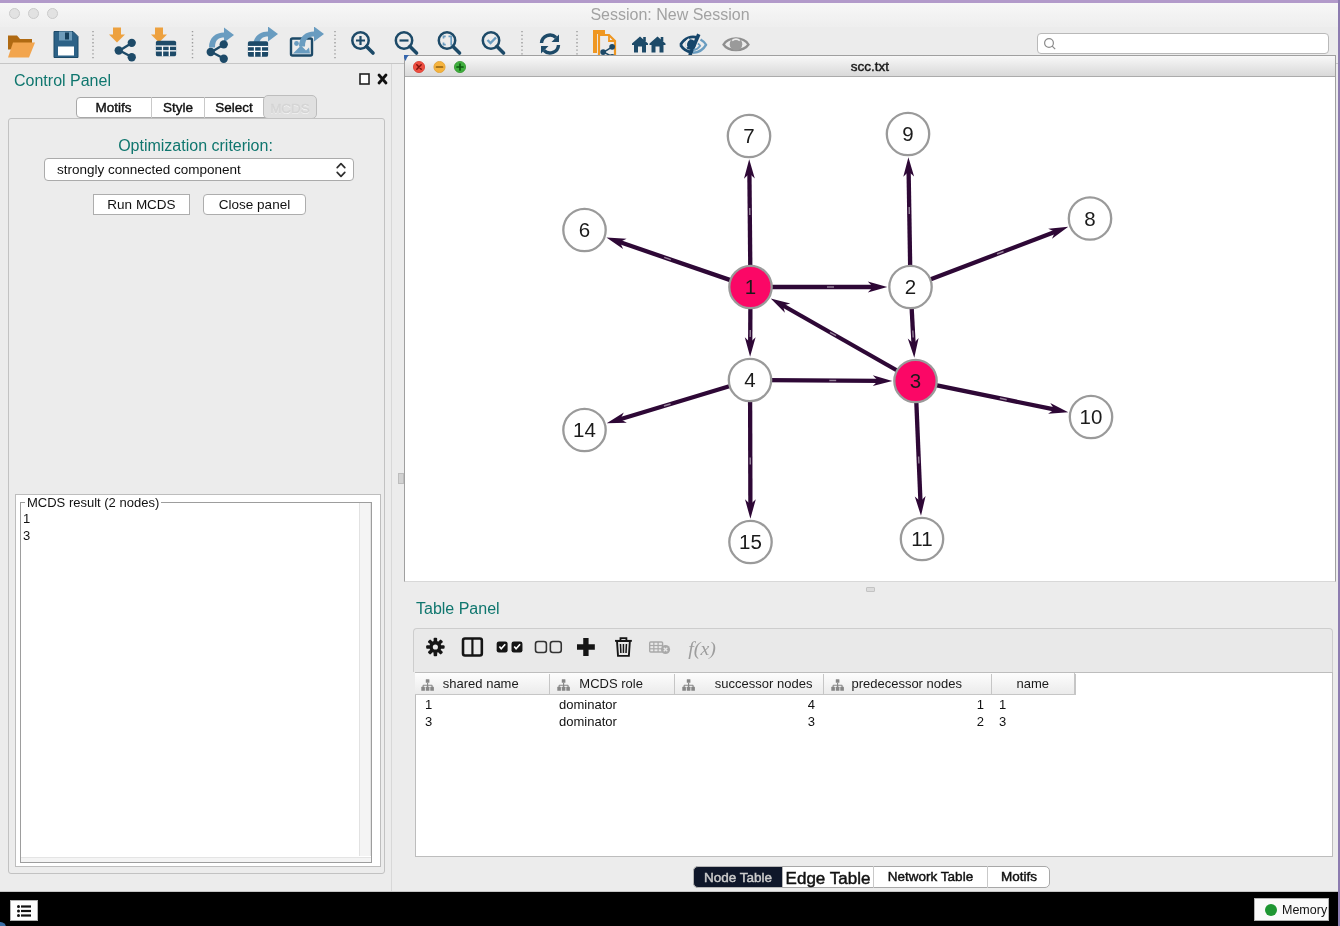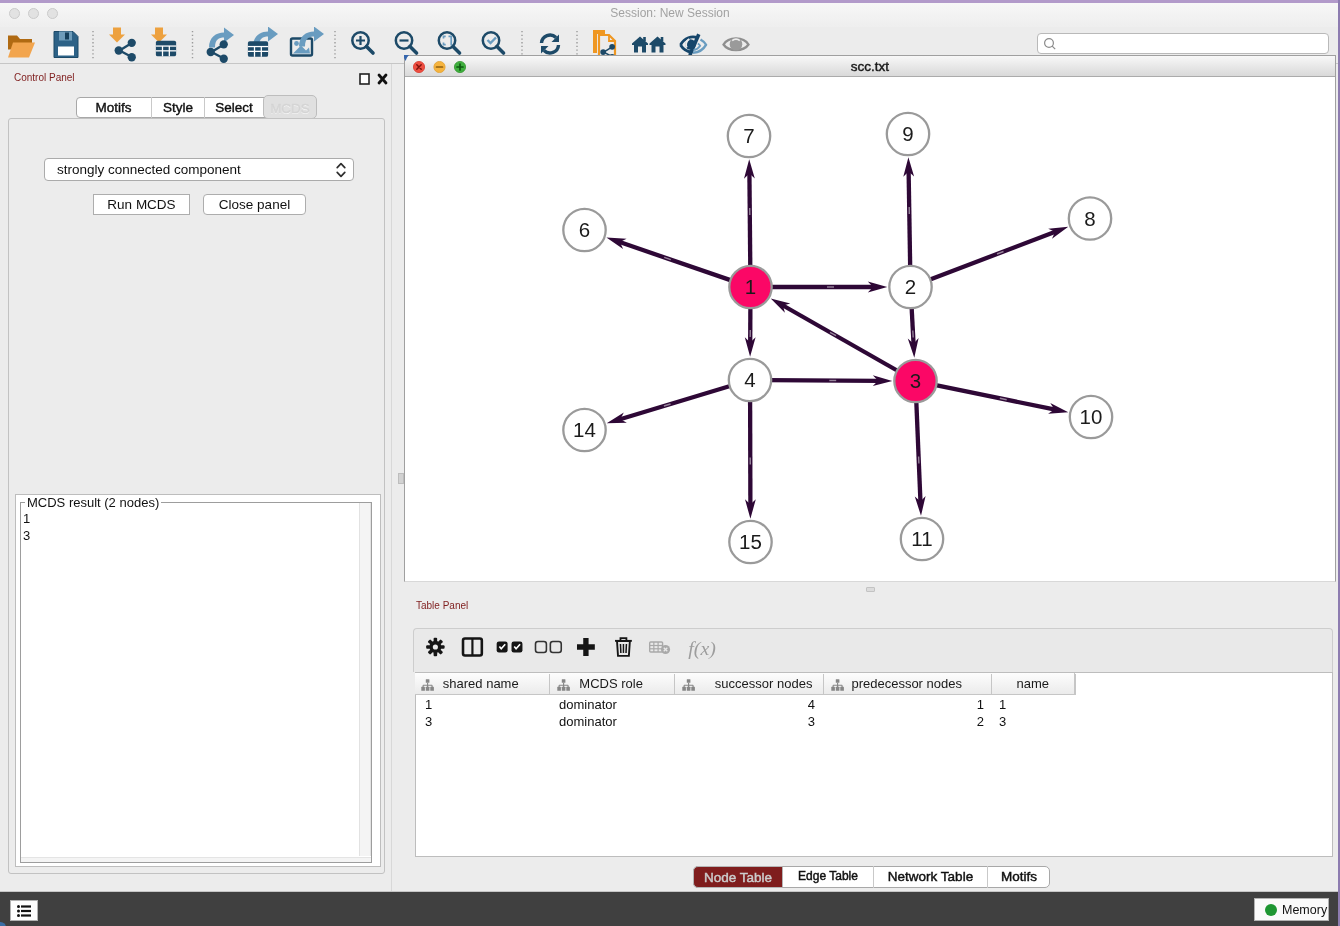--- a/index.html
+++ b/index.html
@@ -1,32 +1,32 @@
 <!DOCTYPE html>
 <html><head>
 <meta charset="utf-8">
 <style>
 * { margin:0; padding:0; box-sizing:border-box; }
 html,body { width:1340px; height:926px; overflow:hidden; }
 body { font-family:"Liberation Sans", sans-serif; background:#ececec; position:relative; }
 .abs { position:absolute; }
-.hdrtxt { font-size:10px; color:#7f1d1d; }
+.hdrtxt { font-size:16px; color:#0f766e; }
 </style>
 </head>
 <body>
 
 <div class="abs" style="left:0;top:0;width:1340px;height:3px;background:#b29aca;"></div>
 <div class="abs" style="left:0;top:2px;width:1340px;height:2px;background:linear-gradient(#b29aca,rgba(248,248,248,0));"></div>
 <div class="abs" style="right:0;top:0;width:2px;height:926px;background:#8d7cb0;z-index:60;"></div>
 
 <div class="abs" style="left:0;top:3px;width:1340px;height:24px;background:linear-gradient(#f7f7f7,#eeeeee);"></div>
 <div class="abs" style="left:9px;top:8px;width:11px;height:11px;border-radius:50%;background:#e2e2e2;border:1px solid #cbcbcb;"></div>
 <div class="abs" style="left:28px;top:8px;width:11px;height:11px;border-radius:50%;background:#e2e2e2;border:1px solid #cbcbcb;"></div>
 <div class="abs" style="left:47px;top:8px;width:11px;height:11px;border-radius:50%;background:#e2e2e2;border:1px solid #cbcbcb;"></div>
-<div class="abs" style="left:0;top:6px;width:1340px;text-align:center;font-size:12px;color:#a2a2a2;">Session: New Session</div>
+<div class="abs" style="left:0;top:6px;width:1340px;text-align:center;font-size:16px;color:#a2a2a2;">Session: New Session</div>
 
 <div class="abs" id="toolbar" style="left:0;top:27px;width:1340px;height:37px;background:#ececec;border-bottom:1px solid #c6c6c6;">
 <svg width="1340" height="36" viewBox="0 0 1340 36" style="position:absolute;left:0;top:0;">
       <g transform="translate(21,17.5)">
         <path d="M-13,-9 L-4,-9 L-1,-5.5 L11,-5.5 L11,5 L-13,5 Z" fill="#b06a12"></path>
         <path d="M-13,13 L-8,-2 L14,-2 L8,13 Z" fill="#f2a54e"></path>
       </g>
       <g transform="translate(66,17.5)">
         <path d="M-12,-13 L7,-13 L12,-8 L12,13 L-12,13 Z" fill="#2d6287" stroke="#1d4a68" stroke-width="1"></path>
         <rect x="-7" y="-13" width="13" height="9" fill="#6e9cba"></rect>
@@ -178,20 +178,21 @@
     <path d="M20 2 L27 10 M27 2 L20 10" stroke="#111" stroke-width="2.8" stroke-linecap="round"></path>
   </svg>
 
   <div class="abs" style="left:76px;top:33px;width:236px;height:21px;background:#fff;border:1px solid #a8a8a8;border-radius:4px 0 0 4px;"></div>
   <div class="abs" style="left:76px;top:33px;width:76px;height:21px;font-size:13.5px;-webkit-text-stroke:0.4px #111;color:#111;text-align:center;padding-top:3px;border-right:1px solid #c9c9c9;">Motifs</div>
   <div class="abs" style="left:152px;top:33px;width:53px;height:21px;font-size:13.5px;-webkit-text-stroke:0.4px #111;color:#111;text-align:center;padding-top:3px;border-right:1px solid #c9c9c9;">Style</div>
   <div class="abs" style="left:205px;top:33px;width:58px;height:21px;font-size:13.5px;-webkit-text-stroke:0.4px #111;color:#111;text-align:center;padding-top:3px;">Select</div>
   <div class="abs" style="left:263px;top:31px;width:54px;height:24px;background:#e0e0e0;border:1px solid #bdbdbd;border-radius:5px;font-size:13.5px;-webkit-text-stroke:0.4px #d4d4d4;color:#d4d4d4;text-shadow:0 1px 0 #f6f6f6;text-align:center;padding-top:5px;">MCDS</div>
 
   <div class="abs" style="left:8px;top:54px;width:377px;height:756px;border:1px solid #c2c2c2;background:#ececec;border-radius:3px;"></div>
+  <div class="abs hdrtxt" style="left:0;top:73px;width:391px;text-align:center;">Optimization criterion:</div>
 
   <div class="abs" style="left:44px;top:94px;width:310px;height:23px;background:#fff;border:1px solid #ababab;border-radius:4px;">
     <div style="position:absolute;left:12px;top:3px;font-size:13.5px;color:#111;">strongly connected component</div>
     <svg width="12" height="16" viewBox="0 0 12 16" style="position:absolute;right:6px;top:3px;">
         <path d="M2.2,5.6 L6,1.6 L9.8,5.6" fill="none" stroke="#2e2e2e" stroke-width="1.7" stroke-linecap="round" stroke-linejoin="round"></path>
         <path d="M2.2,10.4 L6,14.4 L9.8,10.4" fill="none" stroke="#2e2e2e" stroke-width="1.7" stroke-linecap="round" stroke-linejoin="round"></path>
       </svg>
   </div>
 
   <div class="abs" style="left:93px;top:130px;width:97px;height:21px;background:#fff;border:1px solid #adadad;border-radius:0;text-align:center;font-size:13.5px;color:#111;padding-top:2px;">Run MCDS</div>
@@ -416,27 +417,27 @@
     <div class="abs" style="left:155px;top:102px;font-size:13px;color:#111;">dominator</div>
     <div class="abs" style="left:269px;top:102px;width:142px;text-align:right;font-size:13px;color:#111;">4</div>
     <div class="abs" style="left:418px;top:102px;width:162px;text-align:right;font-size:13px;color:#111;">1</div>
     <div class="abs" style="left:595px;top:102px;font-size:13px;color:#111;">1</div>
     <div class="abs" style="left:21px;top:119px;font-size:13px;color:#111;">3</div>
     <div class="abs" style="left:155px;top:119px;font-size:13px;color:#111;">dominator</div>
     <div class="abs" style="left:269px;top:119px;width:142px;text-align:right;font-size:13px;color:#111;">3</div>
     <div class="abs" style="left:418px;top:119px;width:162px;text-align:right;font-size:13px;color:#111;">2</div>
     <div class="abs" style="left:595px;top:119px;font-size:13px;color:#111;">3</div>
   <div class="abs" style="left:289px;top:271px;width:357px;height:22px;background:#fff;border:1px solid #a8a8a8;border-radius:5px;"></div>
-    <div class="abs" style="left:289px;top:271px;width:90px;height:22px;background:#7f1d1d;border:1px solid #b5b5b5;border-radius:5px 0 0 5px;font-size:13.5px;-webkit-text-stroke:0.45px #ccc;color:#ccc;text-align:center;padding-top:3px;">Node Table</div>
-    <div class="abs" style="left:379px;top:271px;width:91px;height:22px;font-size:12px;-webkit-text-stroke:0.45px #111;color:#111;text-align:center;padding-top:3px;border-right:1px solid #c9c9c9;">Edge Table</div>
+    <div class="abs" style="left:289px;top:271px;width:90px;height:22px;background:#0f172a;border:1px solid #b5b5b5;border-radius:5px 0 0 5px;font-size:13.5px;-webkit-text-stroke:0.45px #ccc;color:#ccc;text-align:center;padding-top:3px;">Node Table</div>
+    <div class="abs" style="left:379px;top:271px;width:91px;height:22px;font-size:17px;-webkit-text-stroke:0.45px #111;color:#111;text-align:center;padding-top:3px;border-right:1px solid #c9c9c9;">Edge Table</div>
     <div class="abs" style="left:470px;top:271px;width:114px;height:22px;font-size:13.5px;-webkit-text-stroke:0.45px #111;color:#111;text-align:center;padding-top:3px;border-right:1px solid #c9c9c9;">Network Table</div>
     <div class="abs" style="left:584px;top:271px;width:62px;height:36px;font-size:13.5px;-webkit-text-stroke:0.45px #111;color:#111;text-align:center;padding-top:3px;">Motifs</div>
 </div>
 
-<div class="abs" style="left:0;top:891px;width:1340px;height:35px;background:#404040;border-top:1px solid #c6c6c6;">
+<div class="abs" style="left:0;top:891px;width:1340px;height:35px;background:#000000;border-top:1px solid #c6c6c6;">
   <div style="position:absolute;left:10px;top:8px;width:28px;height:21px;background:#fdfdfd;border:1px solid #b2b2b2;">
     <svg width="14" height="12" viewBox="0 0 14 12" style="position:absolute;left:6px;top:4px;">
       <circle cx="1.5" cy="1.5" r="1.5" fill="#111"></circle>
         <rect x="4" y="0.4" width="10" height="2.2" fill="#111"></rect>
       <circle cx="1.5" cy="6" r="1.5" fill="#111"></circle>
         <rect x="4" y="4.9" width="10" height="2.2" fill="#111"></rect>
       <circle cx="1.5" cy="10.5" r="1.5" fill="#111"></circle>
         <rect x="4" y="9.4" width="10" height="2.2" fill="#111"></rect>
     </svg>
   </div>

